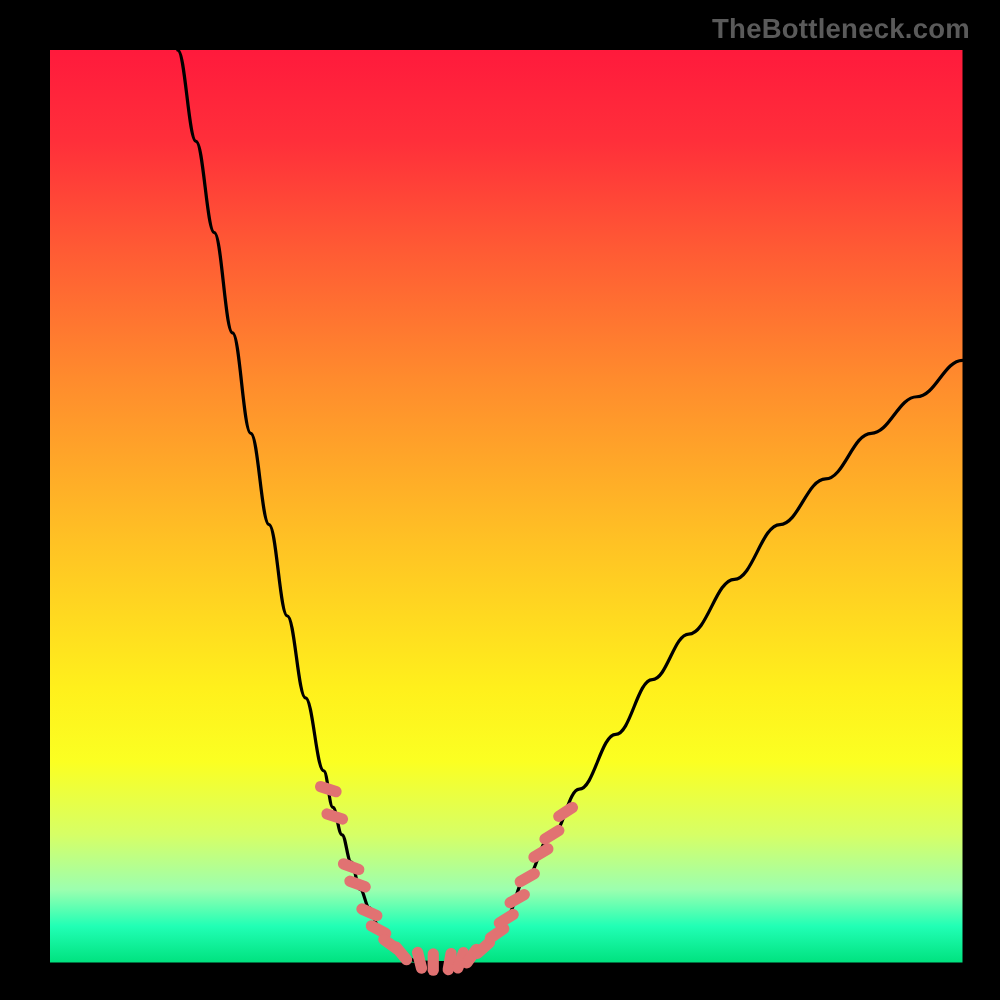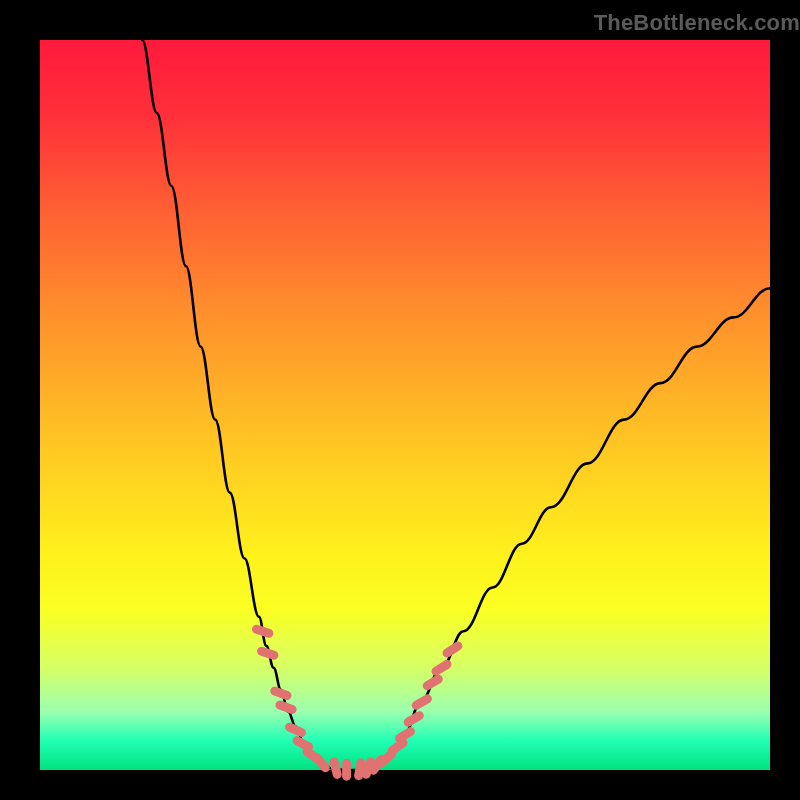--- a/index.html
+++ b/index.html
@@ -31,21 +31,21 @@
       #fff01c 70%,
       #fbff22 78%,
       #d6ff66 86%,
       #9cffaf 92%,
       #21ffb5 96%,
       #00e27f 100%);
   }
   .watermark {
     position: absolute;
     top: 10px;
-    right: 0;
+    right: 24px;
     font-family: Arial, Helvetica, sans-serif;
     font-size: 22px;
     font-weight: 600;
     color: #5a5a5a;
     letter-spacing: 0.2px;
     user-select: none;
   }
   svg.curves {
     position: absolute;
     left: 0;

